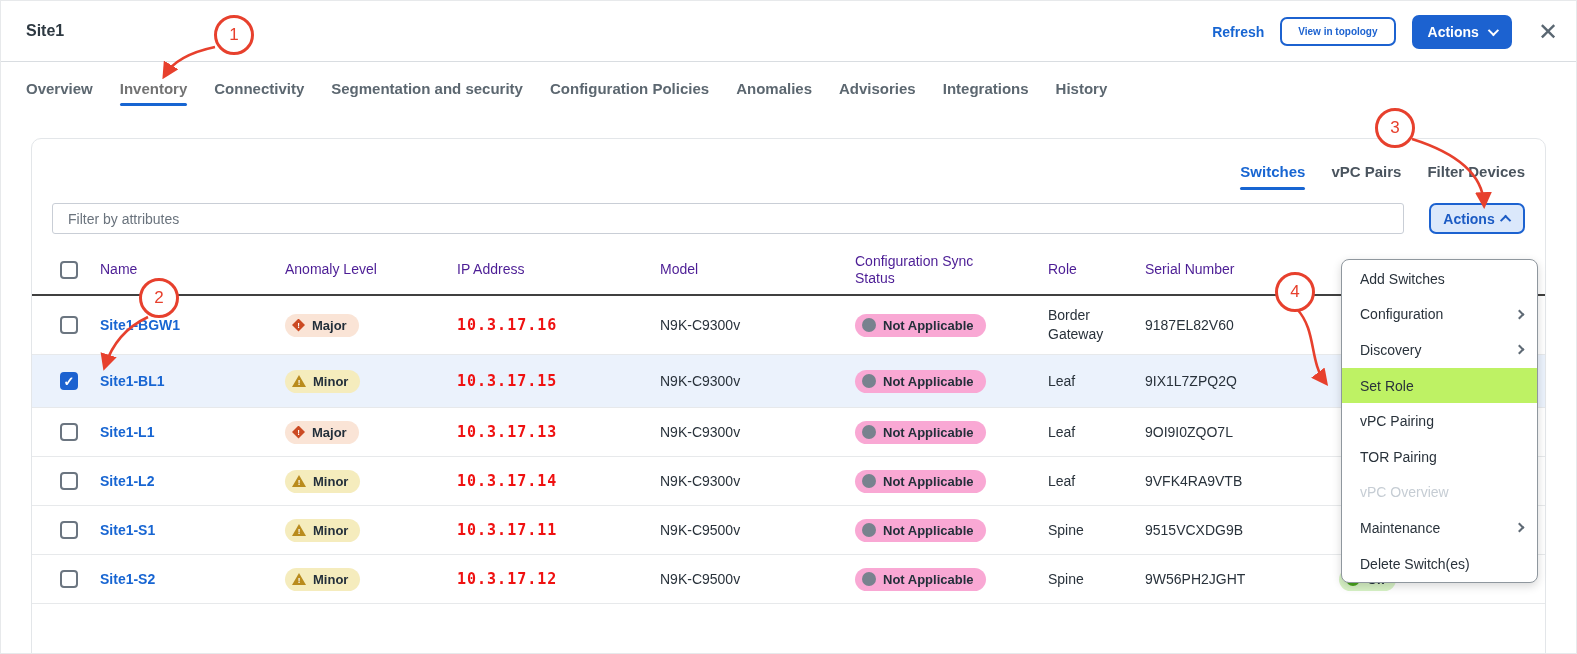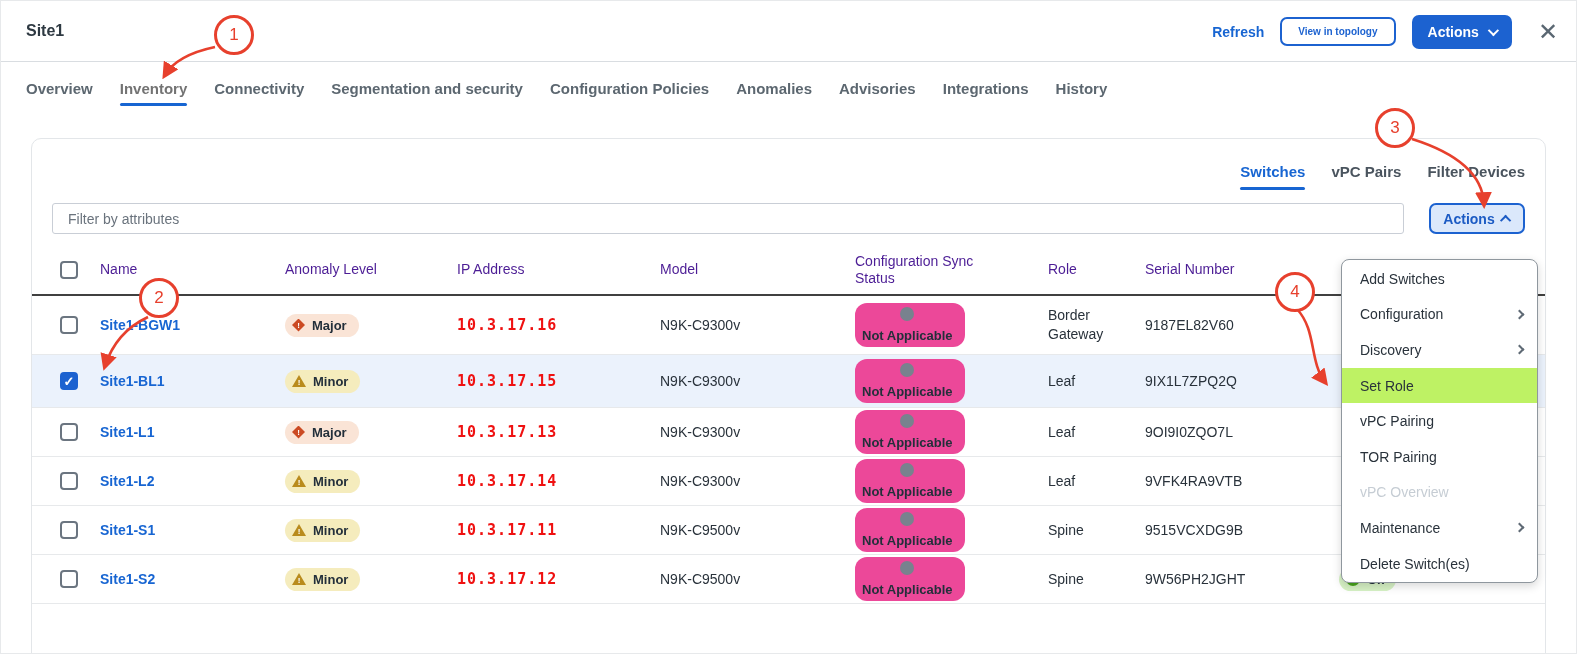--- a/index.html
+++ b/index.html
@@ -89,21 +89,21 @@
   }
   .checkbox.checked { background:#1c62d0; border-color:#1c62d0; }
   .checkbox.checked::after { content:"✓"; color:#fff; font-size:13px; font-weight:bold; }
 
   .badge {
     display:inline-flex; align-items:center; gap:7px; border-radius:12px; padding:4px 12px 4px 7px;
     font-size:13px; font-weight:bold; color:#232f3a; white-space:nowrap;
   }
   .badge-major { background:#fae4d6; }
   .badge-minor { background:#f5ecbd; }
-  .badge-na { background:#ec4899;flex-direction:column; }
+  .badge-na { background:#f9a8d4; }
   .badge-ok { background:#d7f2c5; }
   .icon-diamond {
     width:13px; height:13px; background:#cb4a23; flex:0 0 13px;
     clip-path:polygon(50% 0,100% 50%,50% 100%,0 50%);
     display:flex; align-items:center; justify-content:center; color:#fff; font-size:8px; font-weight:bold;
   }
   .icon-triangle {
     width:14px; height:13px; background:#b98b1d; flex:0 0 14px;
     clip-path:polygon(50% 4%,100% 96%,0 96%);
     display:flex; align-items:flex-end; justify-content:center; color:#fff; font-size:8px; font-weight:bold; line-height:11px;

